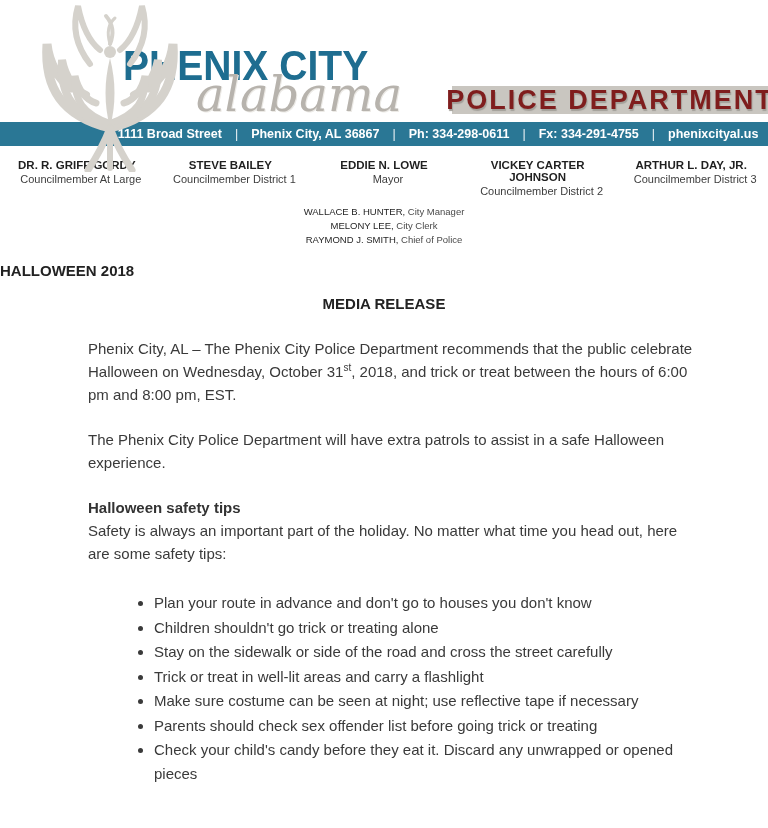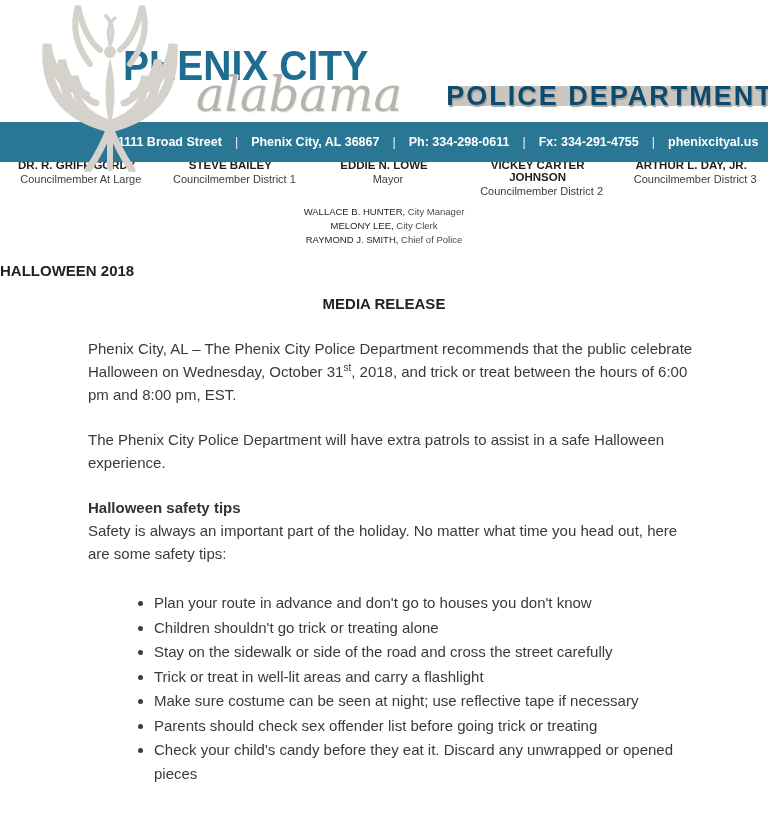--- a/index.html
+++ b/index.html
@@ -26,30 +26,30 @@
   }
   .brand-state {
     position:absolute; left:196px; top:66px; z-index:4;
     font-family:"DejaVu Serif", serif; font-style:italic;
     font-size:48px; color:#b7b3ad;
     text-shadow:1px 1px 0 #eceae6;
     white-space:nowrap;
   }
 
   .dept-banner {
-    position:absolute; left:452px; right:0; top:86px; height:20px; z-index:1;
+    position:absolute; left:452px; right:0; top:86px; height:28px; z-index:1;
     background:var(--banner_gray,#c9c6c0);
     display:flex; align-items:center; justify-content:center;
-    color:#0c4a6e; font-weight:bold; font-size:27px; letter-spacing:2px;
+    color:#7f1d1d; font-weight:bold; font-size:27px; letter-spacing:2px;
     text-shadow:1px 2px 1px #a3a09a;
     white-space:nowrap;
   }
 
   .teal-bar {
-    position:absolute; left:0; right:0; top:122px; height:40px; z-index:2;
+    position:absolute; left:0; right:0; top:122px; height:24px; z-index:2;
     background:var(--teal,#2a7795);
     display:flex; align-items:center; justify-content:center;
     padding-left:108px;
     color:#ffffff; font-weight:bold; font-size:12.5px;
     gap:13px; white-space:nowrap;
   }
   .teal-bar .sep { font-weight:normal; opacity:.9; }
 
   
   .officials { display:flex; margin-top:9px; text-align:center; }

